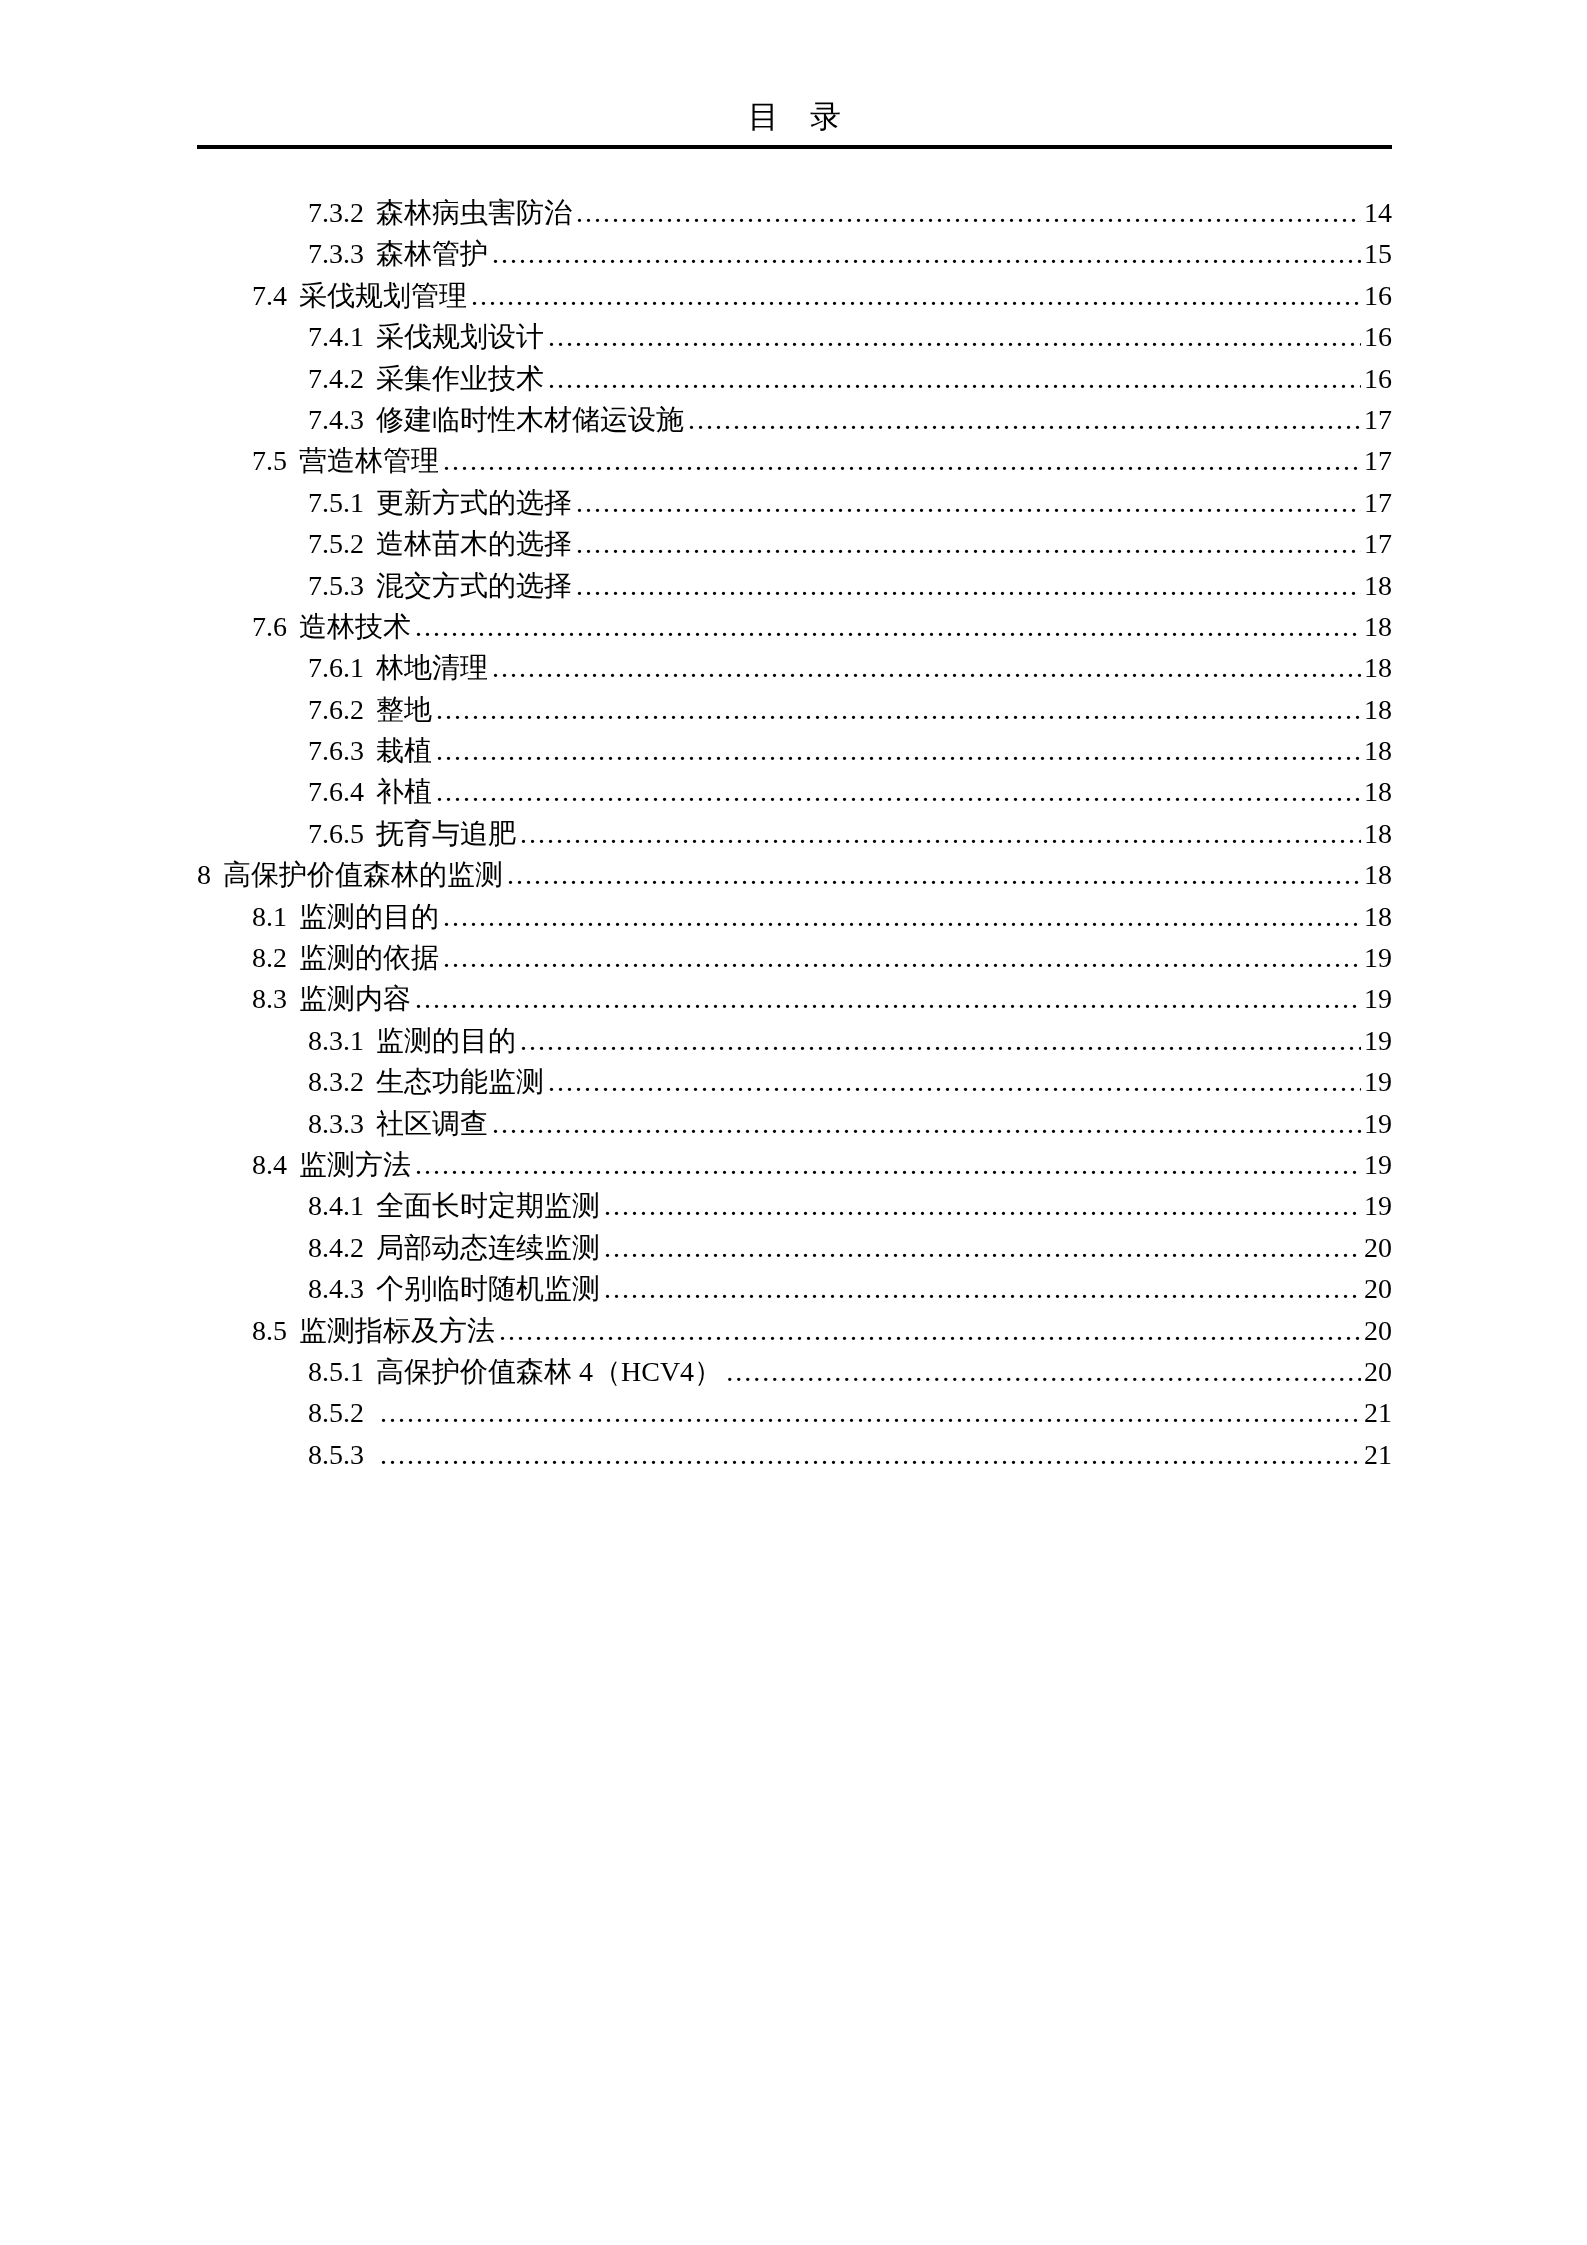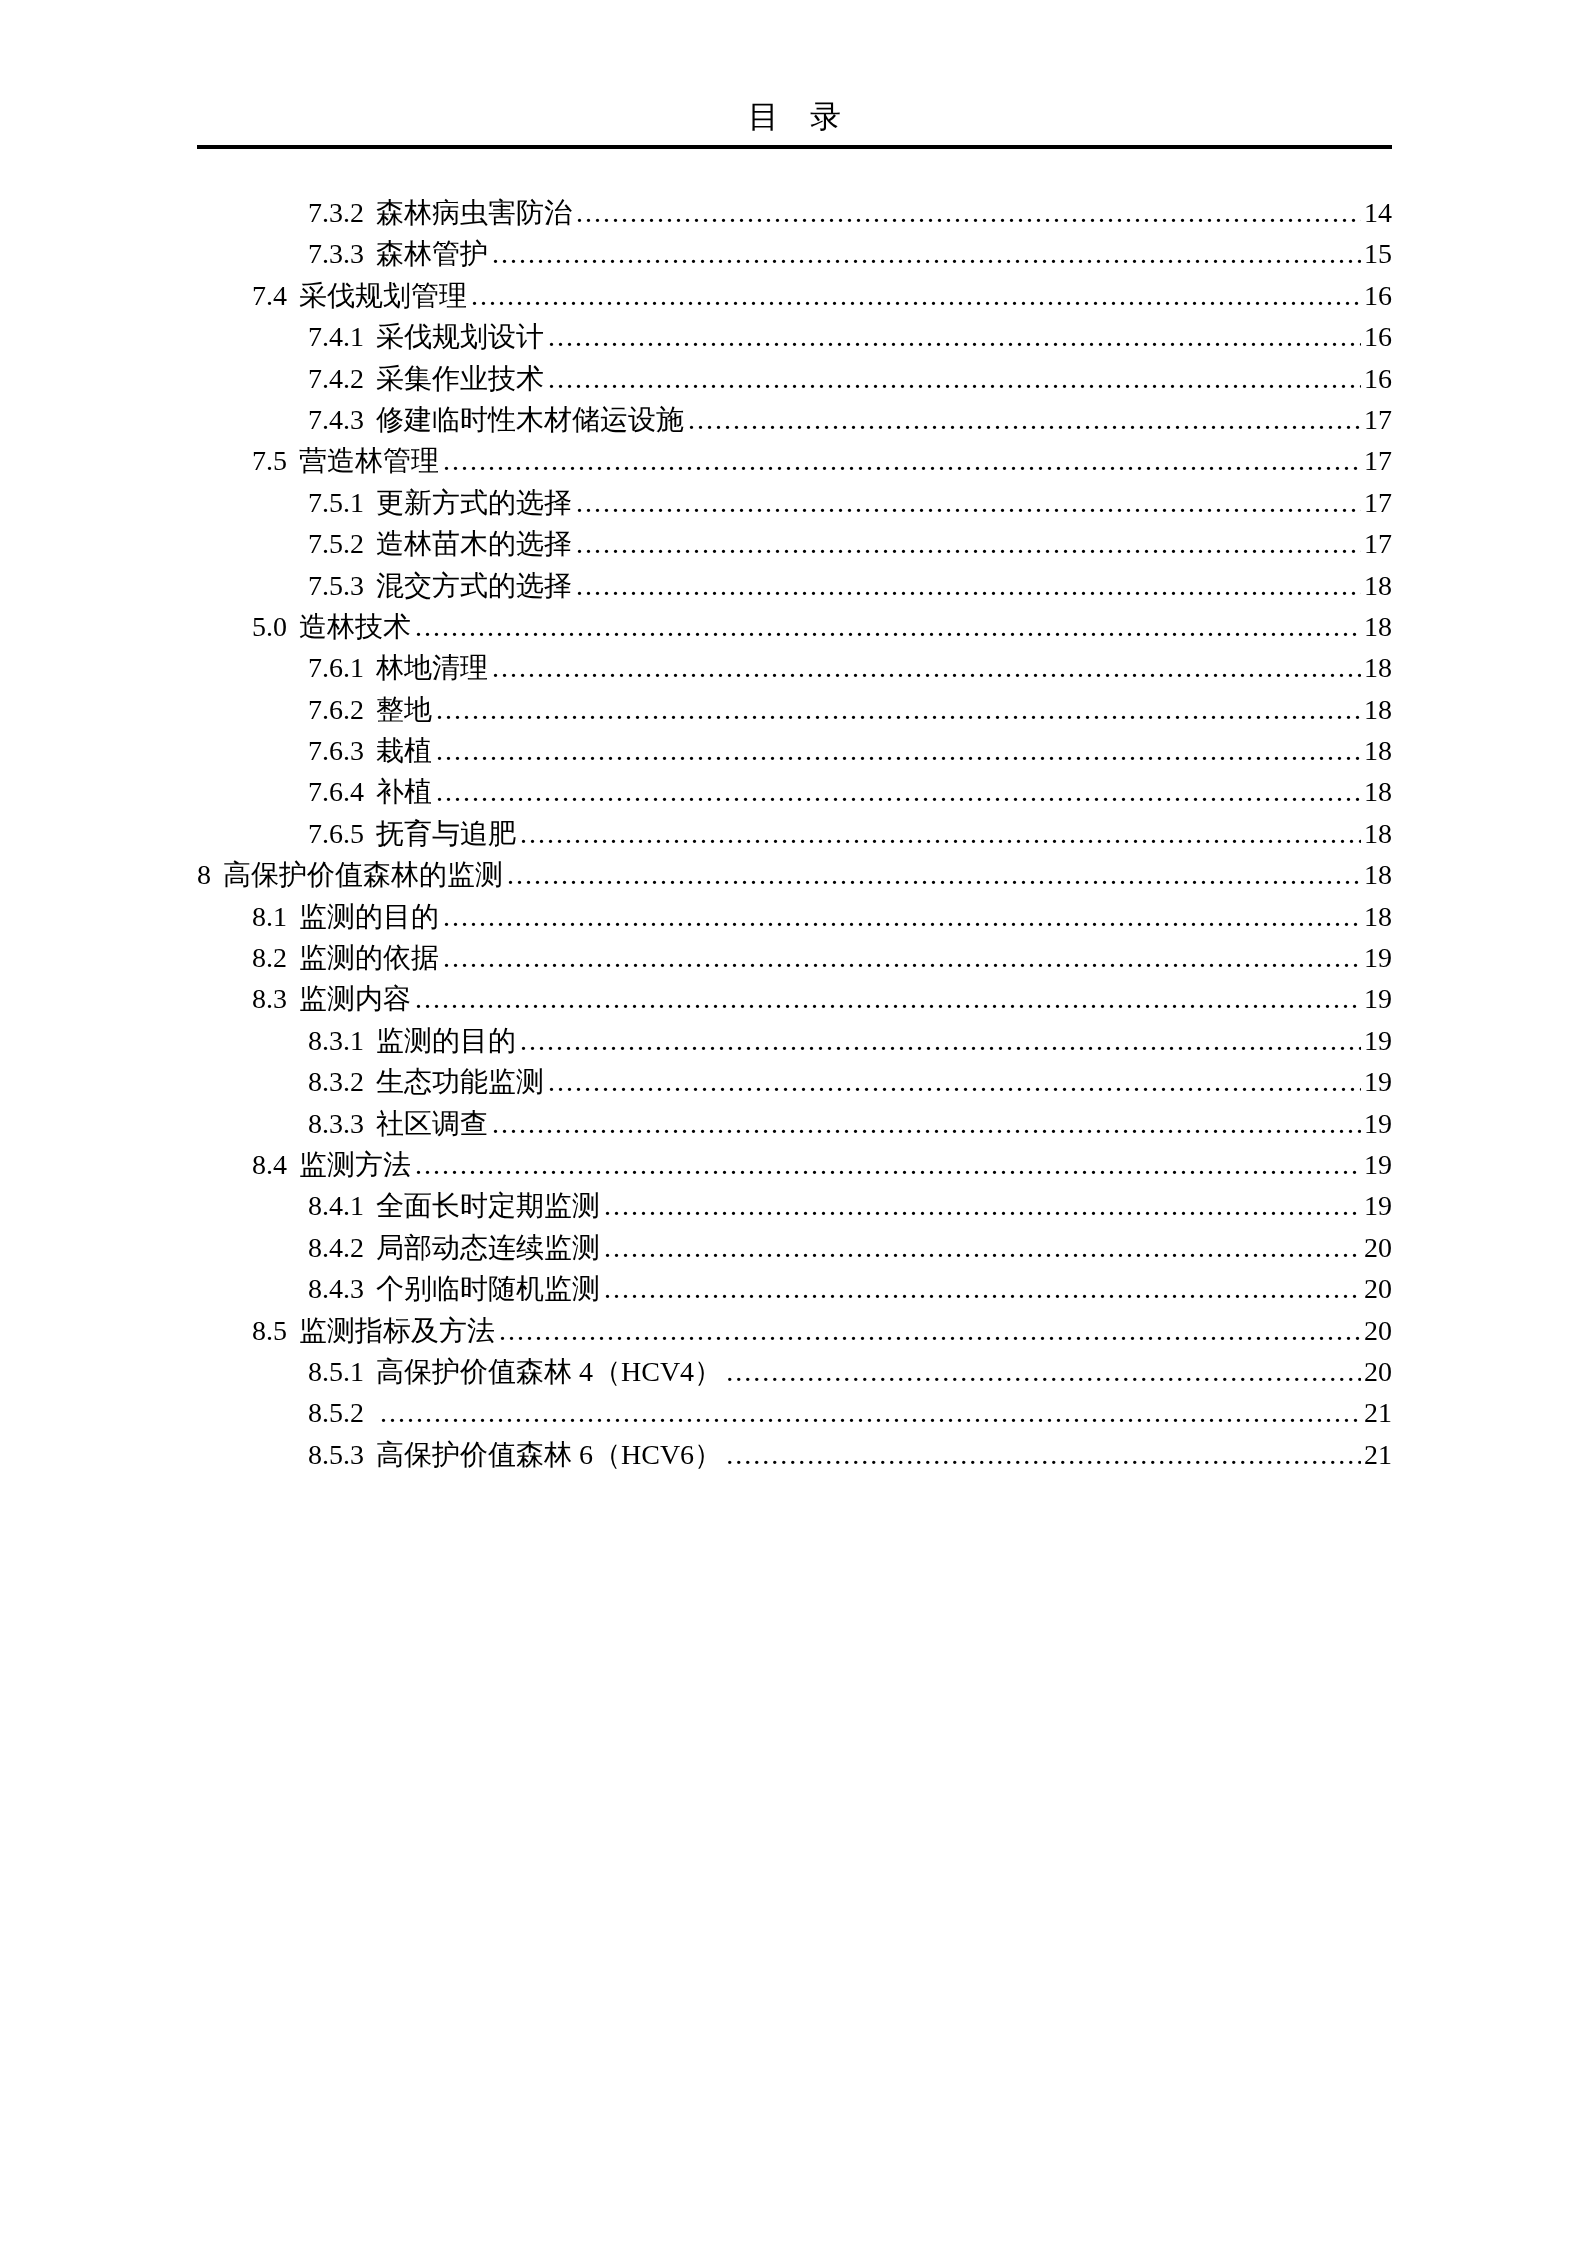--- a/index.html
+++ b/index.html
@@ -150,21 +150,21 @@
       <span class="toc-leader"></span>
       <span class="toc-page">17</span>
     </div>
       <div class="toc-row lvl3">
       <span class="toc-num">7.5.3</span>
       <span class="toc-title">混交方式的选择</span>
       <span class="toc-leader"></span>
       <span class="toc-page">18</span>
     </div>
       <div class="toc-row lvl2">
-      <span class="toc-num">5.0</span>
+      <span class="toc-num">7.6</span>
       <span class="toc-title">造林技术</span>
       <span class="toc-leader"></span>
       <span class="toc-page">18</span>
     </div>
       <div class="toc-row lvl3">
       <span class="toc-num">7.6.1</span>
       <span class="toc-title">林地清理</span>
       <span class="toc-leader"></span>
       <span class="toc-page">18</span>
     </div>
@@ -270,21 +270,20 @@
       <span class="toc-leader"></span>
       <span class="toc-page">20</span>
     </div>
       <div class="toc-row lvl3">
       <span class="toc-num">8.5.2</span>
       <span class="toc-leader"></span>
       <span class="toc-page">21</span>
     </div>
       <div class="toc-row lvl3">
       <span class="toc-num">8.5.3</span>
-      <span class="toc-title">高保护价值森林 6（HCV6）</span>
       <span class="toc-leader"></span>
       <span class="toc-page">21</span>
     </div>
     </div>
 
   <div class="footer-pagenum">ii</div>
 
 
 </div>
 

